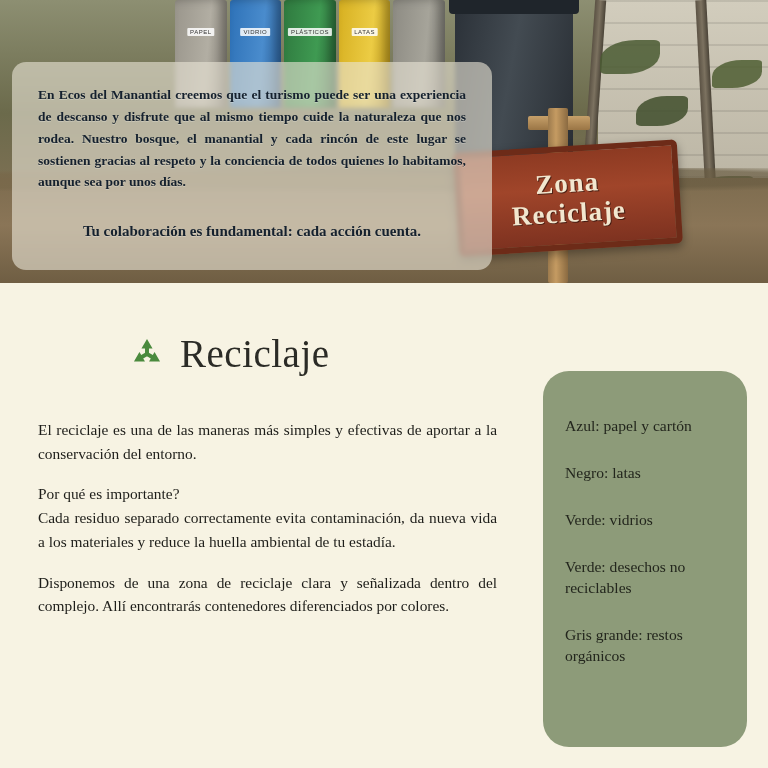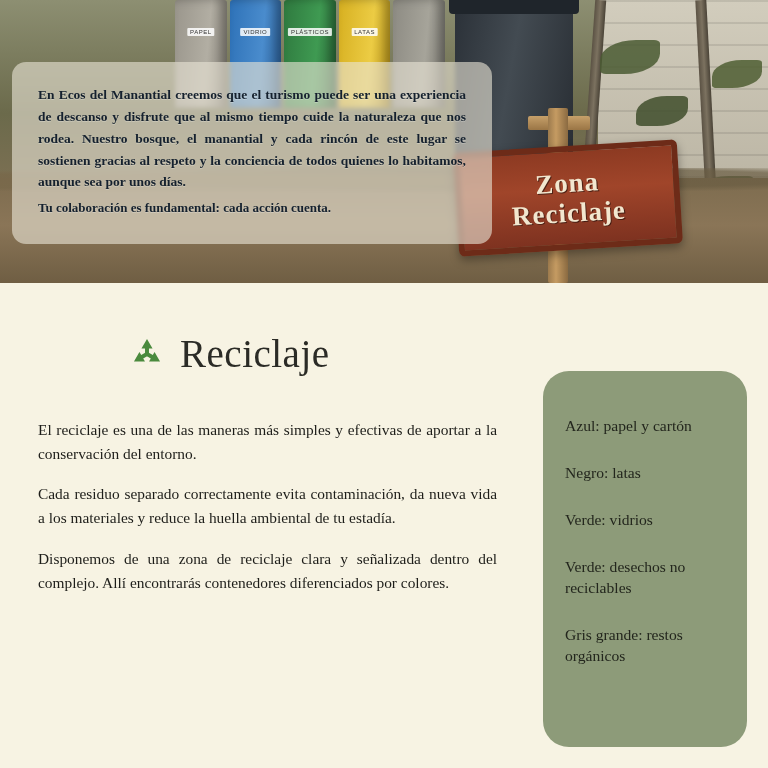--- a/index.html
+++ b/index.html
@@ -181,23 +181,23 @@
     margin: 0;
     font-family: "Liberation Serif", serif;
     font-weight: bold;
     font-size: 13.5px;
     line-height: 1.62;
     color: #15212e;
     text-align: justify;
     text-shadow: 0 1px 0 rgba(255,255,255,.25);
   }
   .hero-card .note {
-    margin-top: 4px;
-    text-align: left;
-    font-size: 13px;
+    margin-top: 26px;
+    text-align: center;
+    font-size: 15px;
   }
 
   
   .body {
     position: relative;
     width: 768px;
     height: 485px;
     background: #f7f3e3;
   }
   .title-row {
@@ -314,20 +314,21 @@
             <path d="M24 5 L31 17 L26.5 17 L26.5 24 L21.5 24 L21.5 17 L17 17 Z" transform="rotate(120 24 24)"></path>
             <path d="M24 5 L31 17 L26.5 17 L26.5 24 L21.5 24 L21.5 17 L17 17 Z" transform="rotate(240 24 24)"></path>
           </g>
         </svg>
       </span>
       <span class="title-text">Reciclaje</span>
     </div>
 
     <div class="article">
       <p>El reciclaje es una de las maneras más simples y efectivas de aportar a la conservación del entorno.</p>
+      <p class="q">Por qué es importante?</p>
       <p>Cada residuo separado correctamente evita contaminación, da nueva vida a los materiales y reduce la huella ambiental de tu estadía.</p>
       <p>Disponemos de una zona de reciclaje clara y señalizada dentro del complejo. Allí encontrarás contenedores diferenciados por colores.</p>
     </div>
 
     <div class="legend">
       <div class="legend-item">Azul:  papel y cartón</div>
       <div class="legend-item">Negro: latas</div>
       <div class="legend-item">Verde: vidrios</div>
       <div class="legend-item">Verde: desechos no reciclables</div>
       <div class="legend-item">Gris grande: restos orgánicos</div>

